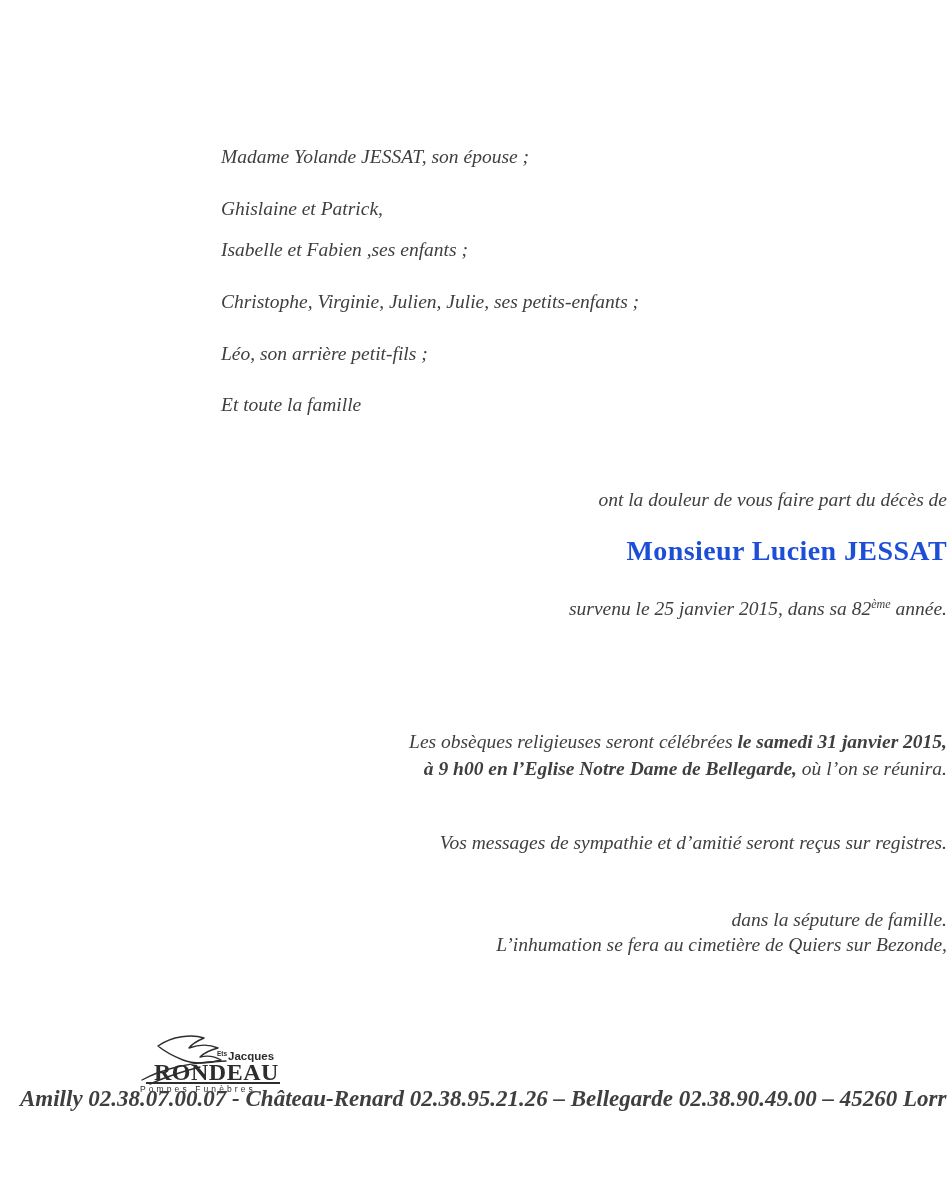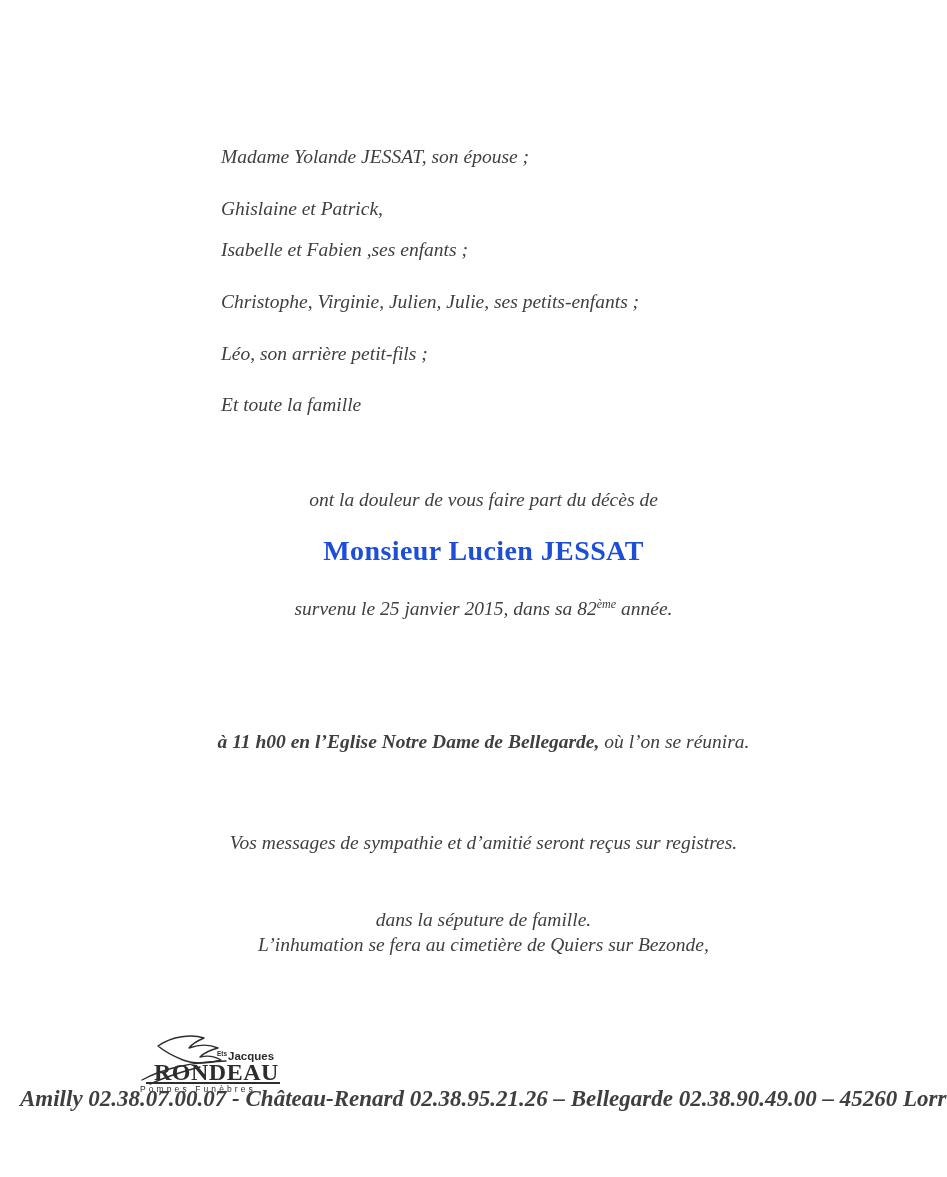--- a/index.html
+++ b/index.html
@@ -27,21 +27,21 @@
     white-space: nowrap;
   }
   .family p { margin: 16px; }
   .family p.gap-after { margin-bottom: 25.8px; }
 
   
   .center-sec {
     position: absolute;
     left: 20px;
     width: 927px;
-    text-align: center;
+    text-align: right;
     font-size: 19.5px;
     line-height: 26px;
     white-space: nowrap;
   }
   .center-sec p { margin: 0; }
   .italic { font-style: italic; }
 
   .intro      { top: 487px; }
   .deceased   { top: 536px; font-weight: bold; font-style: normal;
                 font-size: 28px; line-height: 30px; color: #1d4ed8;
@@ -96,21 +96,22 @@
 
   <div class="center-sec deceased">
     <p>Monsieur Lucien JESSAT</p>
   </div>
 
   <div class="center-sec death-line italic">
     <p><span>survenu le 25 janvier 2015, dans sa 82</span><sup>ème</sup><span> année.</span></p>
   </div>
 
   <div class="center-sec ceremony italic">
-    <p><strong>à 11 h00 en l’Eglise Notre Dame de Bellegarde,</strong><span> où l’on se réunira.</span></p>
+    <p><span>Les obsèques religieuses seront célébrées </span><strong>le samedi 31 janvier 2015,</strong></p>
+    <p><strong>à 9 h00 en l’Eglise Notre Dame de Bellegarde,</strong><span> où l’on se réunira.</span></p>
   </div>
 
   <div class="center-sec messages italic">
     <p>Vos messages de sympathie et d’amitié seront reçus sur registres.</p>
   </div>
 
   <div class="center-sec burial italic">
     <p>dans la séputure de famille.</p>
     <p>L’inhumation se fera au cimetière de Quiers sur Bezonde,</p>
   </div>

